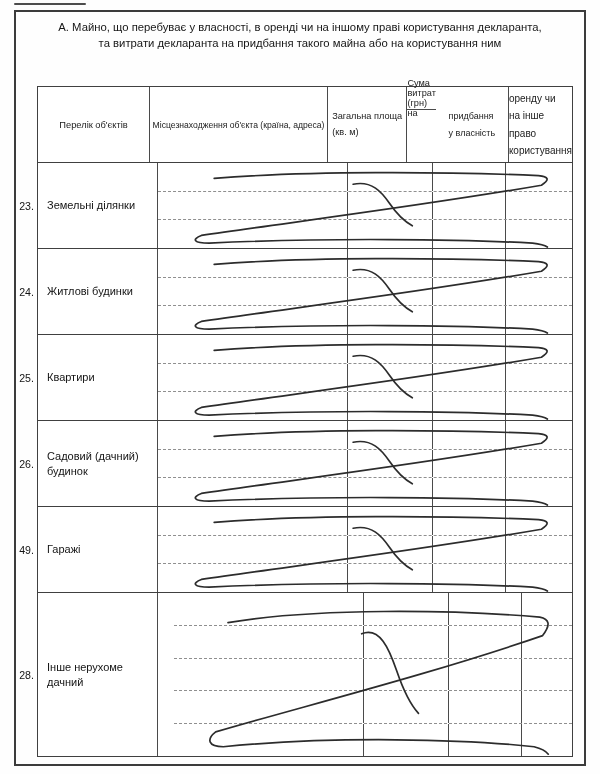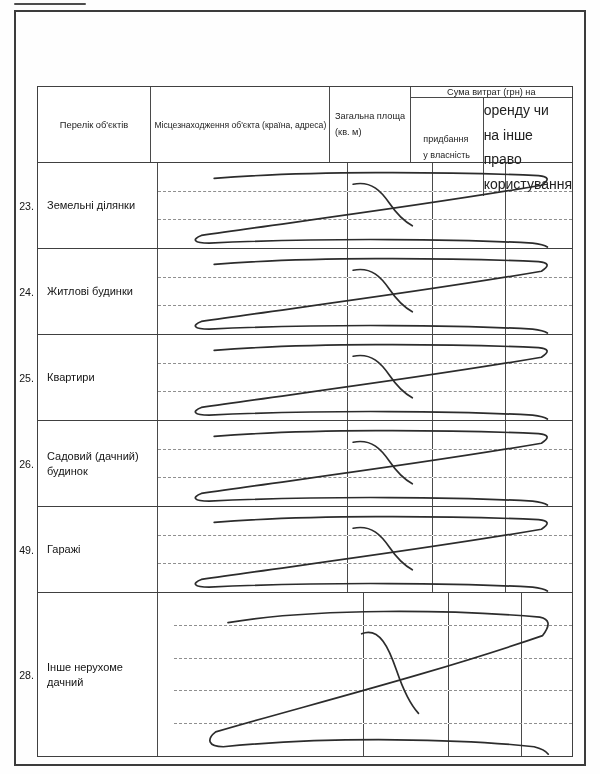--- a/index.html
+++ b/index.html
@@ -31,26 +31,26 @@
     position:absolute; left:21px; right:11px; top:74px; height:671px;
     border:1.6px solid #404040; display:flex; flex-direction:column;
     background:#fff;
   }
   .t-header { height:76px; flex:none; display:flex; border-bottom:1.6px solid #404040; }
   .hc { display:flex; align-items:center; justify-content:center; 
         white-space:pre-line; color:#222; }
   .hc1 { width:120px; border-right:1.4px solid #4a4a4a; font-size:9.3px; }
   .hc2 { width:190px; border-right:1.4px solid #4a4a4a; font-size:8.6px; padding:0 2px; }
   .hc3 { width:85px;  border-right:1.4px solid #4a4a4a; font-size:9.2px; line-height:1.7; }
-  .h-group { flex:1; display:flex; flex-direction:column; }
+  .h-group { flex:1; display:flex; flex-direction:row; }
   .h-group-title { height:23px; border-bottom:1.4px solid #4a4a4a;
     display:flex; align-items:center; justify-content:center; font-size:9.2px; }
   .h-group-cells { flex:1; display:flex; }
   .hc4 { width:73px; border-right:1.4px solid #4a4a4a; font-size:9px; line-height:1.8; }
-  .hc5 { flex:1; font-size:14px; line-height:1.75; }
+  .hc5 { flex:1; font-size:10px; line-height:1.75; }
   
   .t-row { position:relative; flex:none; height:86px; display:flex;
            border-bottom:1.6px solid #404040; }
   .t-row.tall { height:auto; flex:1;gap:16px; }
   .t-row.last { border-bottom:none; }
   .row-num {
     position:absolute; left:-22px; top:50%; transform:translateY(-50%);
     width:21px; text-align:center; font-size:10.6px; color:#141414;
   }
   .cell-label {
@@ -75,20 +75,22 @@
     vector-effect:non-scaling-stroke;
   }
 </style>
 </head>
 <body>
 
 <div class="page">
   <div class="artifact-top"></div>
 
   <div class="form-border">
+    <div class="section-note">А. Майно, що перебуває у власності, в оренді чи на іншому праві користування декларанта,
+та витрати декларанта на придбання такого майна або на користування ним</div>
 
     <div class="table-wrap">
       <div class="t-header">
         <div class="hc hc1">Перелік об'єктів</div>
         <div class="hc hc2">Місцезнаходження об'єкта (країна, адреса)</div>
         <div class="hc hc3">Загальна площа
 (кв. м)</div>
         <div class="h-group">
           <div class="h-group-title">Сума витрат (грн) на</div>
           <div class="h-group-cells">

